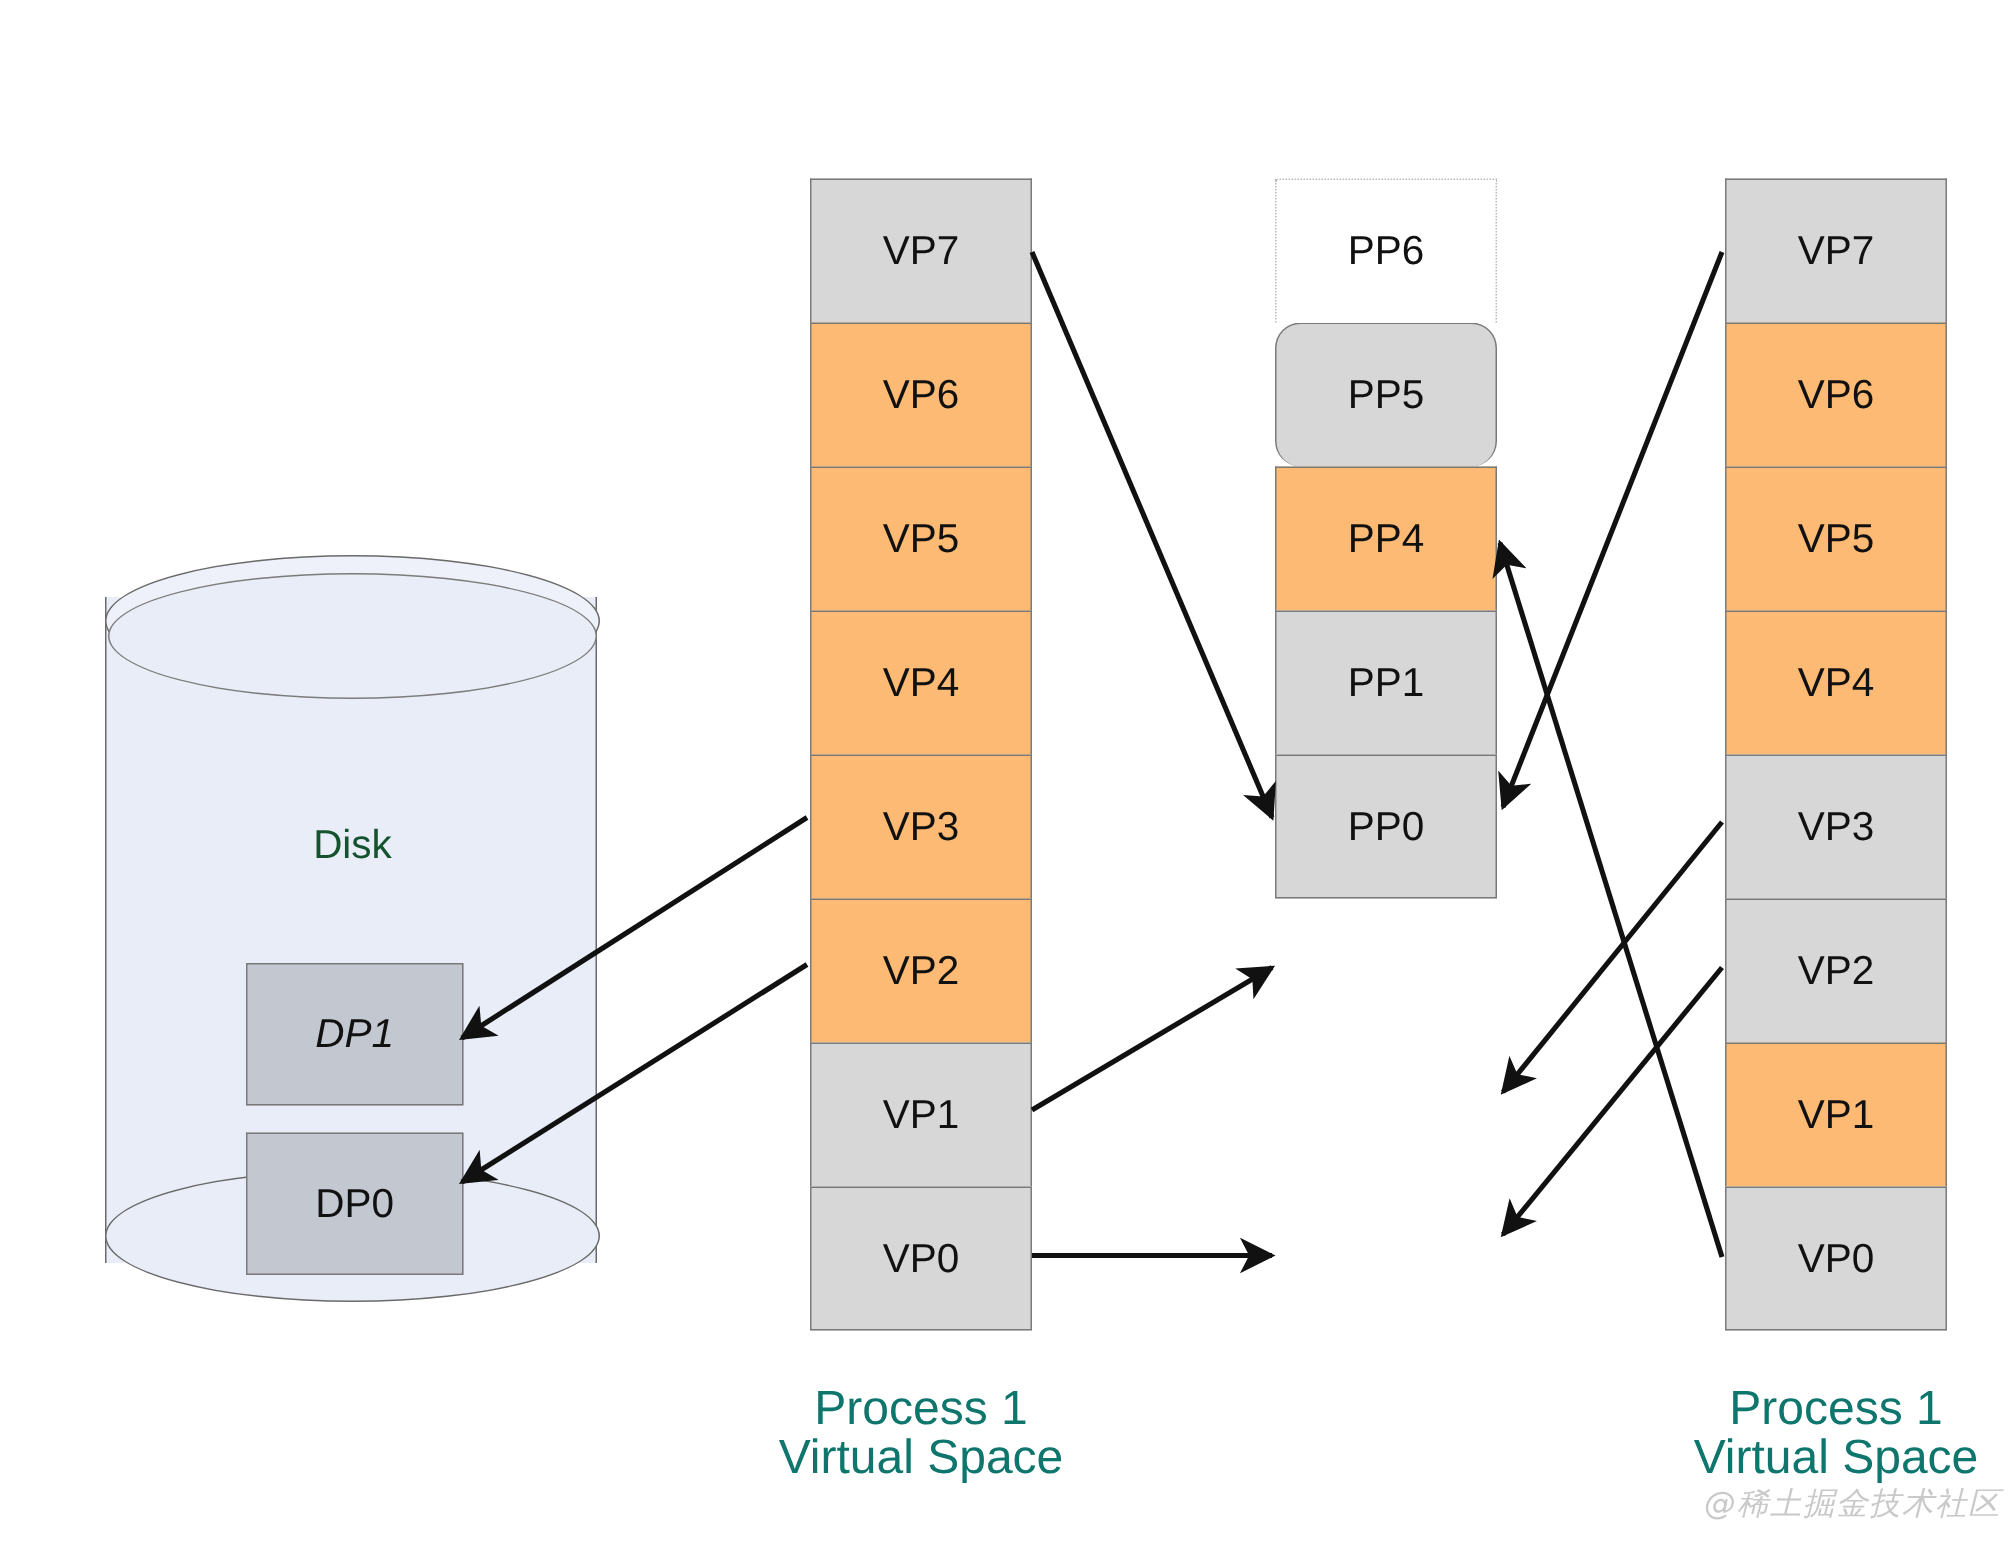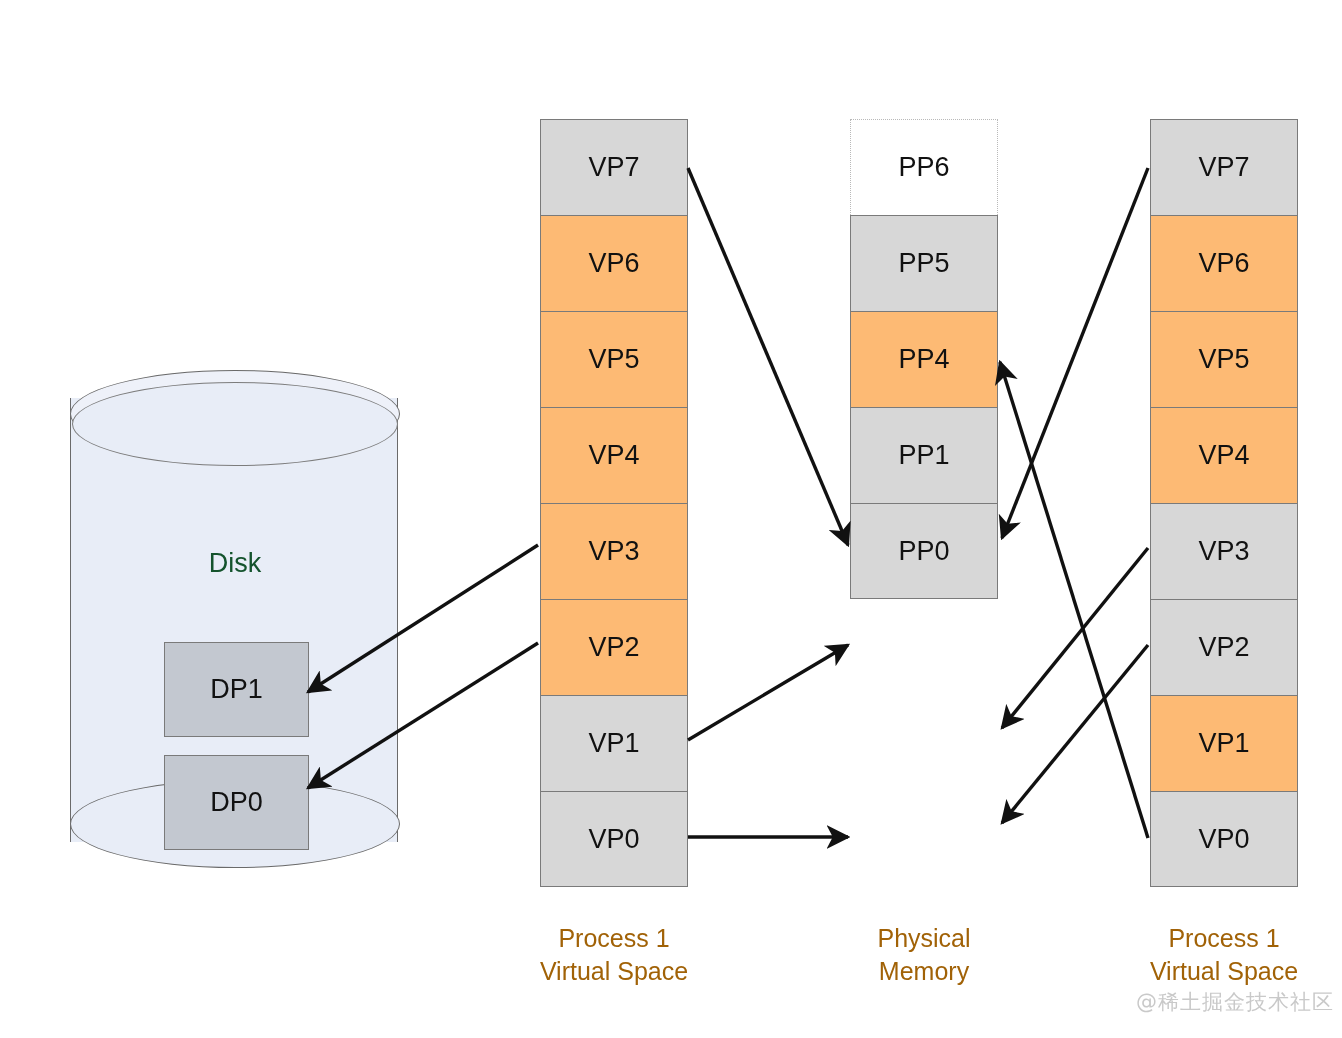--- a/index.html
+++ b/index.html
@@ -85,21 +85,21 @@
     height: 95px;
     background: #c3c8d0;
     border: 1.4px solid #7a7a7a;
     box-sizing: border-box;
     display: flex;
     align-items: center;
     justify-content: center;
     font-size: 27px;
     color: #111111;
   }
-  #dp1 { top: 272px; }
+  #dp1 { top: 272px; font-style: italic; }
   #dp0 { top: 385px; }
 
   
   .column {
     position: absolute;
     width: 148px;
   }
   #col-p1 { left: 540px; top: 119px; }
   #col-pm { left: 850px; top: 119px; }
   #col-p2 { left: 1150px; top: 119px; }
@@ -116,30 +116,30 @@
     color: #111111;
     background: #fdba74;
   }
   .cell:last-child { border-bottom: 1.4px solid #7a7a7a; }
   .cell.gray { background: #d7d7d7; }
   .cell.dotted {
     border: 1.2px dotted #b9b9b9;
     border-bottom: none;
     background: #ffffff;
   }
-  .cell.dotted + .cell:not(.dotted) { border-top: 1.4px solid #7a7a7a; }
+  .cell.dotted + .cell:not(.dotted) { border-top: 1.4px solid #7a7a7a; border-radius: 17px; }
 
   
   .caption {
     position: absolute;
     width: 260px;
     text-align: center;
-    font-size: 25px;
+    font-size: 32px;
     line-height: 33px;
-    color: #a16207;
+    color: #0f766e;
   }
   #cap-p1 { left: 484px; top: 922px; }
   #cap-pm { left: 794px; top: 922px; }
   #cap-p2 { left: 1094px; top: 922px; }
   .caption .l2 { display: block; }
 
   
   #arrows {
     position: absolute;
     left: 0; top: 0;
@@ -149,20 +149,21 @@
   }
   
   #watermark {
     position: absolute;
     left: 1136px;
     top: 988px;
     font-size: 21px;
     color: #c9c9c9;
     letter-spacing: 1px;
     font-family: "DejaVu Sans", sans-serif;
+    font-style: italic;
   }
 </style>
 </head>
 <body>
 
 <div id="stage">
 
   <div id="disk-group">
     <div class="disk-body"></div>
     <div class="disk-bottom"></div>
@@ -228,24 +229,20 @@
       <line x1="1148" y1="645" x2="1002" y2="823"></line>
 
       <line x1="1148" y1="838" x2="1000" y2="362"></line>
     </g>
   </svg>
 
   <div class="caption" id="cap-p1">
     <span>Process 1</span>
     <span class="l2">Virtual Space</span>
   </div>
-  <div class="caption" id="cap-pm">
-    <span>Physical</span>
-    <span class="l2">Memory</span>
-  </div>
   <div class="caption" id="cap-p2">
     <span>Process 1</span>
     <span class="l2">Virtual Space</span>
   </div>
 
   <div id="watermark">@稀土掘金技术社区</div>
 
 </div>
 
 </body></html>

